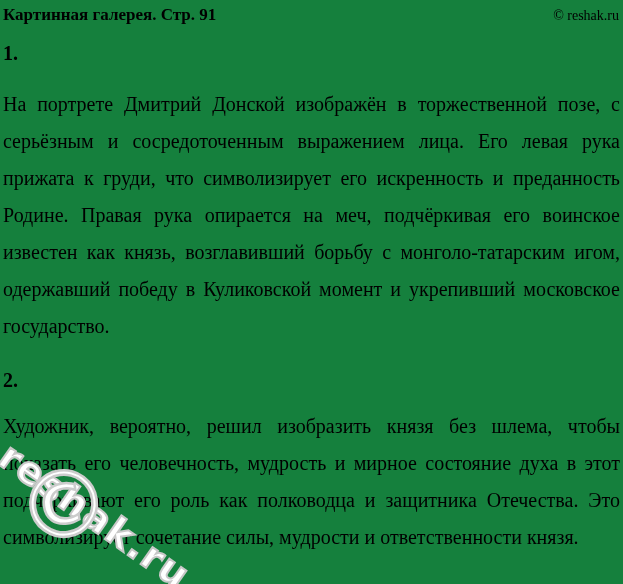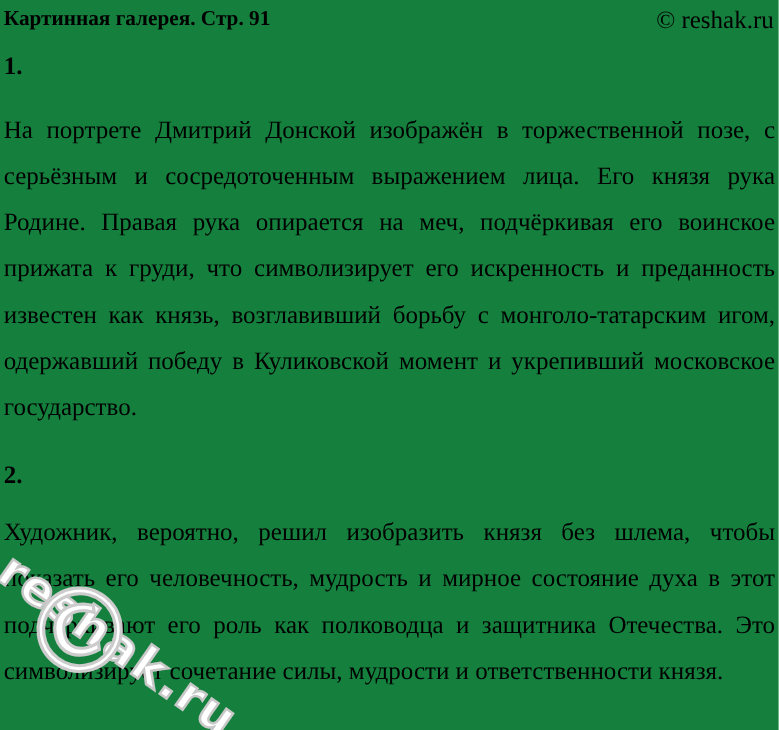--- a/index.html
+++ b/index.html
@@ -24,21 +24,21 @@
     display: flex;
     justify-content: space-between;
     align-items: flex-start;
   }
   .title {
     font-weight: bold;
     font-size: 17px;
     line-height: 22px;
   }
   .brand {
-    font-size: 20px;
+    font-size: 14px;
     line-height: 24px;
     text-decoration: none;
     color: #000000;
   }
   .sec-num {
     position: absolute;
     left: 3px;
     font-weight: bold;
     font-size: 20px;
     line-height: 24px;
@@ -104,23 +104,23 @@
 
   <div class="header">
     <span class="title">Картинная галерея. Стр. 91</span>
     <span class="brand">© reshak.ru</span>
   </div>
 
   <div class="sec-num n1">1.</div>
 
   <div class="para p1">
     <div class="line">На портрете Дмитрий Донской изображён в торжественной позе, с</div>
-    <div class="line">серьёзным и сосредоточенным выражением лица. Его князя рука</div>
+    <div class="line">серьёзным и сосредоточенным выражением лица. Его левая рука</div>
+    <div class="line">прижата к груди, что символизирует его искренность и преданность</div>
     <div class="line">Родине. Правая рука опирается на меч, подчёркивая его воинское</div>
-    <div class="line">прижата к груди, что символизирует его искренность и преданность</div>
     <div class="line">известен как князь, возглавивший борьбу с монголо-татарским игом,</div>
     <div class="line">одержавший победу в Куликовской момент и укрепивший московское</div>
     <div class="line line-last">государство.</div>
   </div>
 
   <div class="sec-num n2">2.</div>
 
   <div class="para p2">
     <div class="line">Художник, вероятно, решил изобразить князя без шлема, чтобы</div>
     <div class="line">показать его человечность, мудрость и мирное состояние духа в этот</div>

